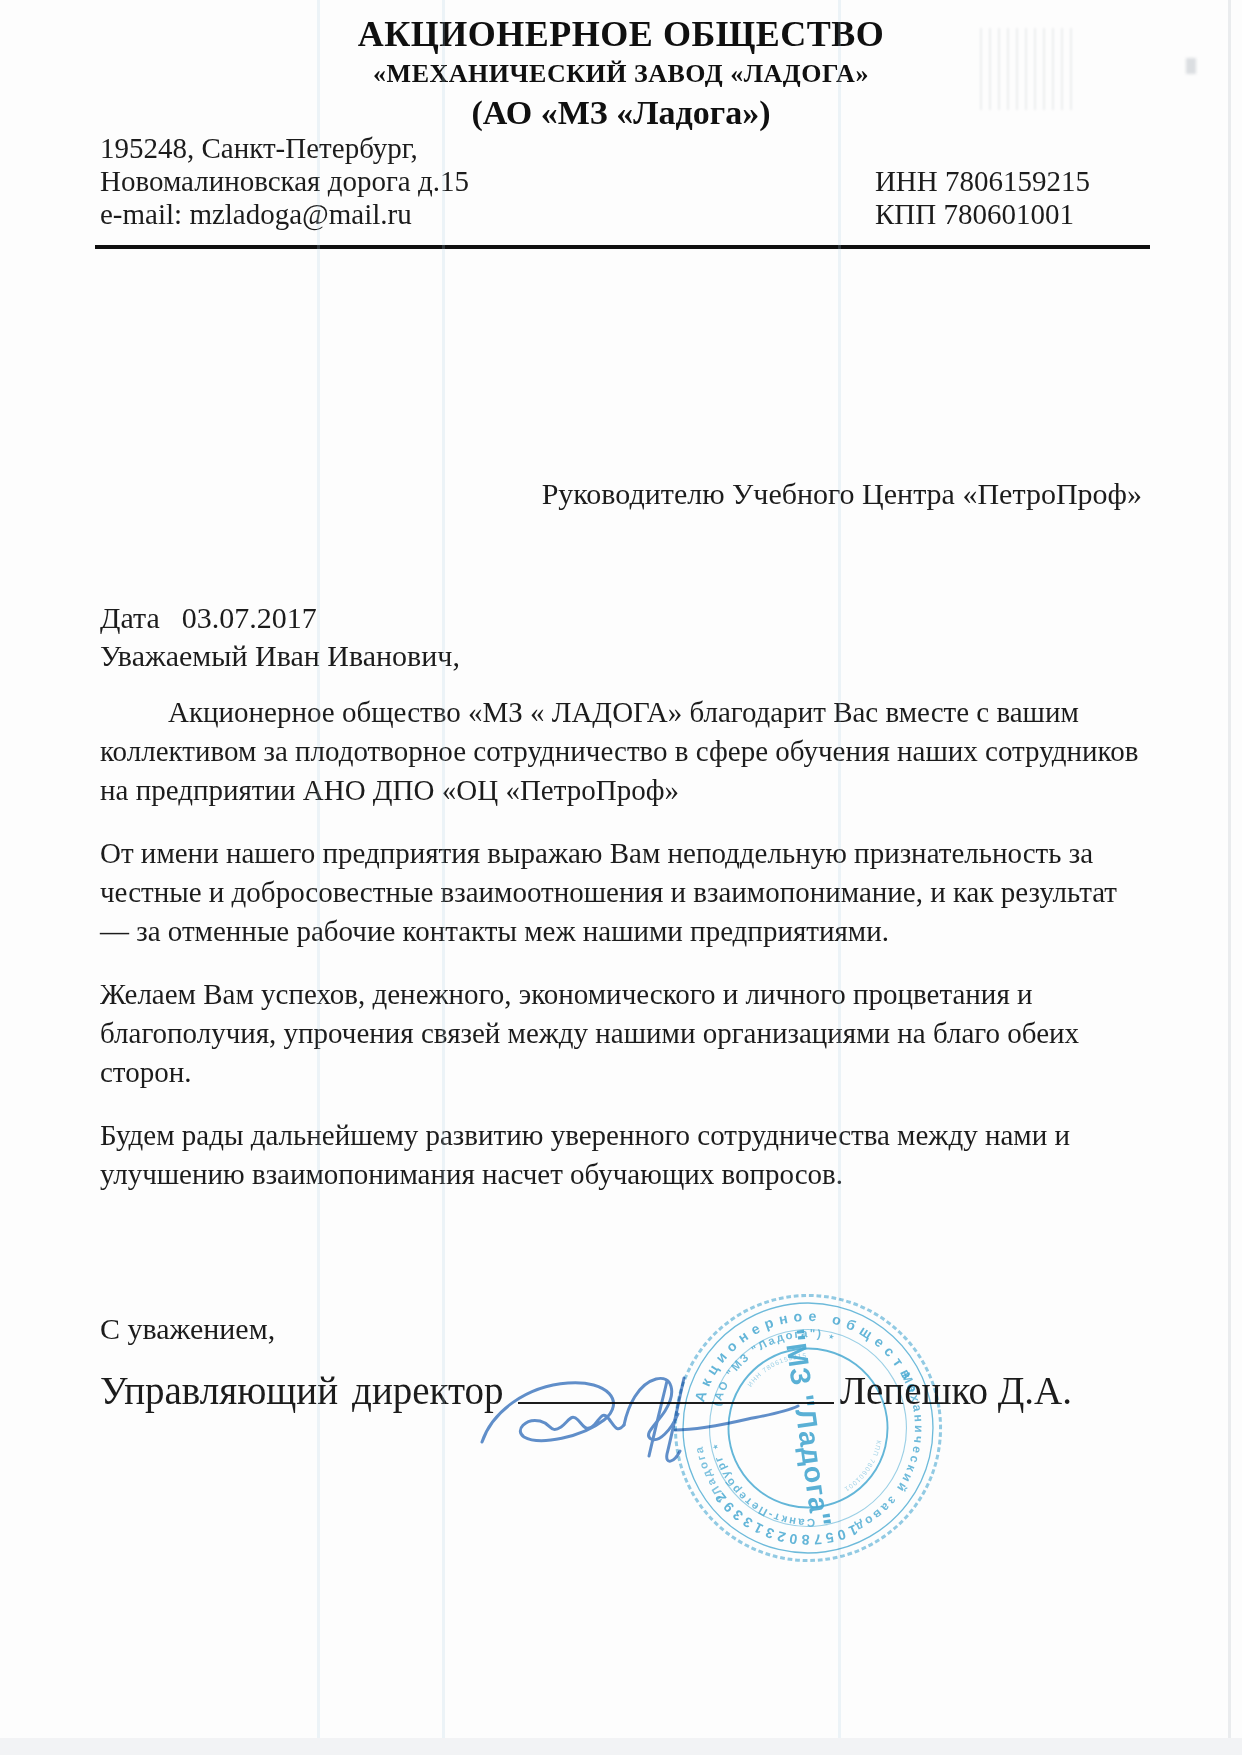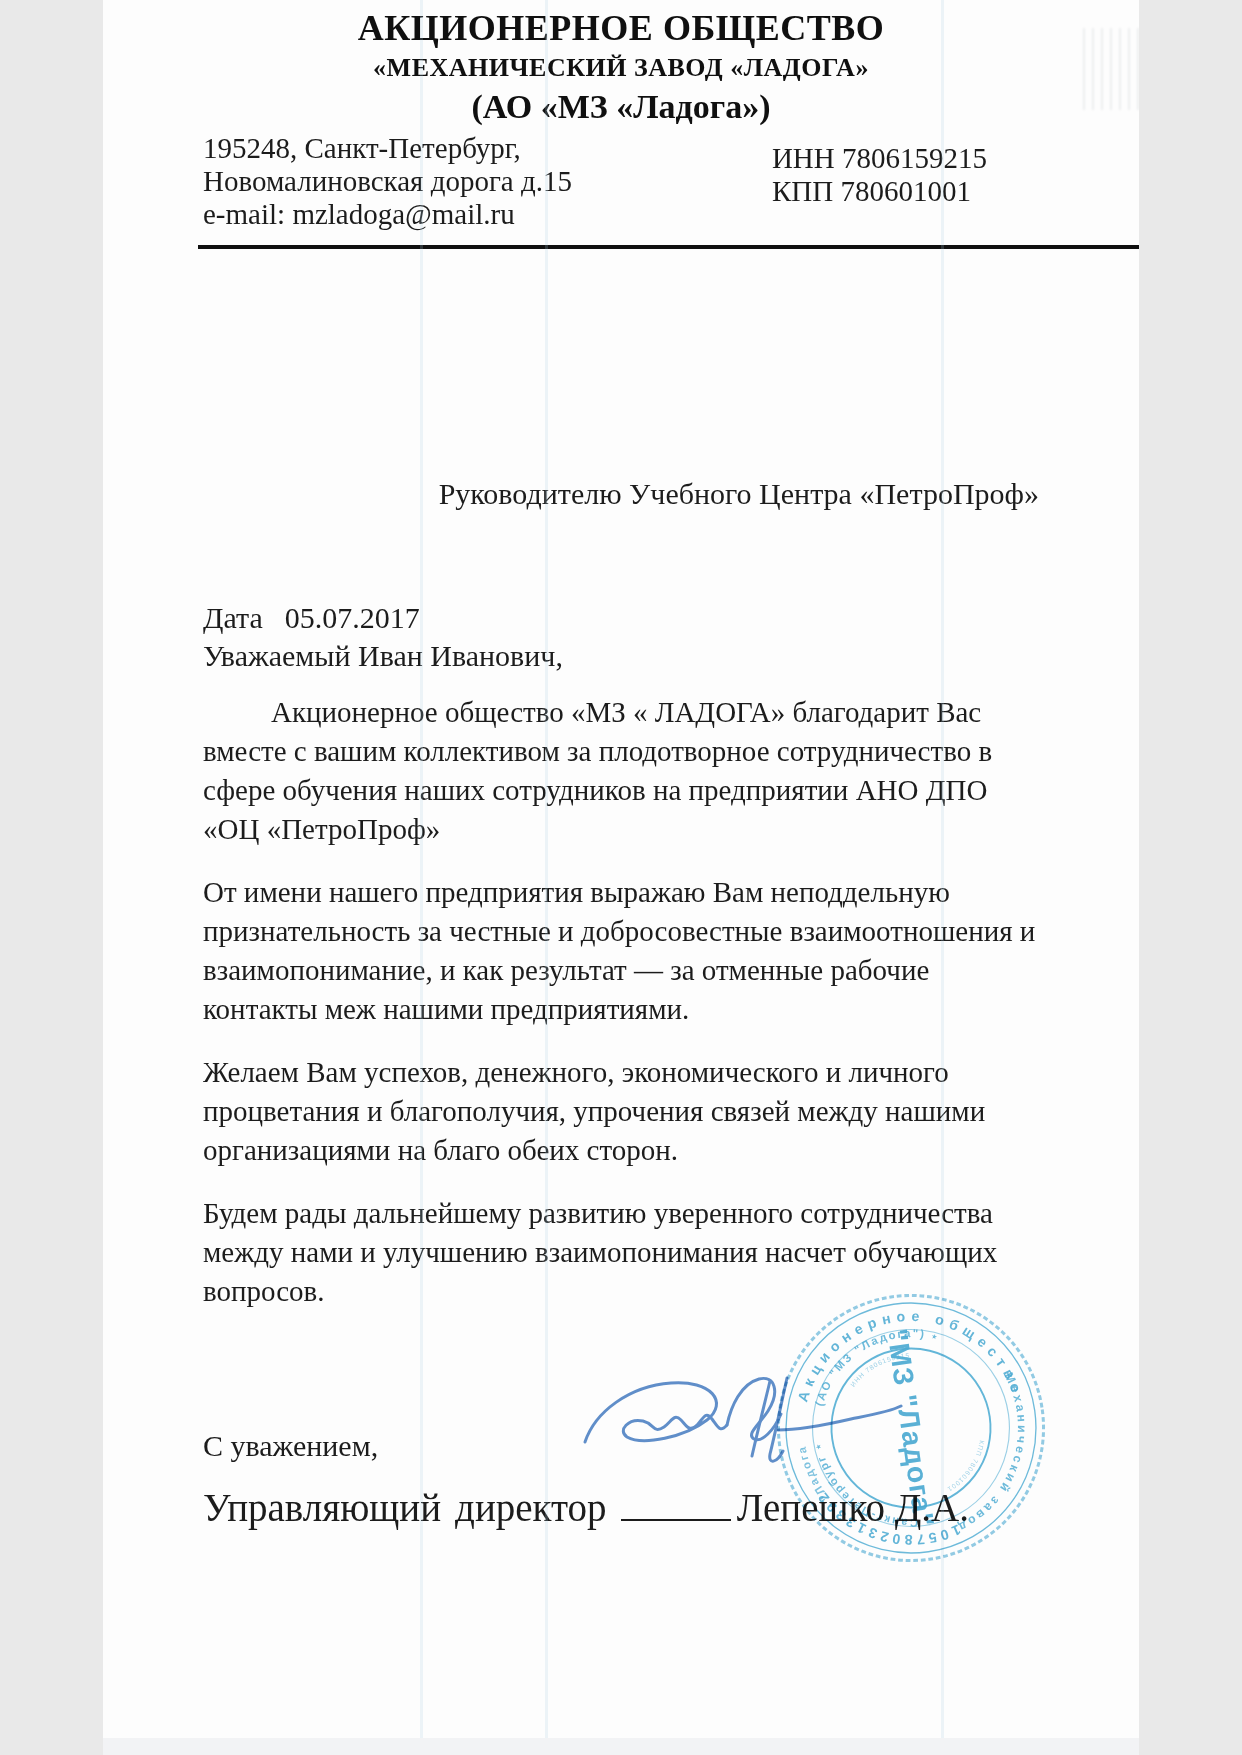--- a/index.html
+++ b/index.html
@@ -1,45 +1,45 @@
 <!DOCTYPE html>
 <html lang="ru"><head>
 <meta charset="utf-8">
 <title>Scanned letter</title>
 <style>
   html,body{margin:0;padding:0;background:#e9e9e9;}
   .page{
     position:relative;
-    width:1036px;height:1755px;
+    width:1242px;height:1755px;
     margin:0 auto;
     background:#fdfdfd;
     overflow:hidden;
     box-sizing:border-box;
-    padding:8px 100px 0 100px;
+    padding:14px 100px 0 100px;
     font-family:"Liberation Serif","DejaVu Serif",serif;
     color:#1c1c1c;
   }
   
   .vline{position:absolute;top:0;bottom:0;width:3px;background:rgba(170,205,225,.20);pointer-events:none;}
   .vline.v1{left:317px;} .vline.v2{left:442px;} .vline.v3{left:838px;} .vline.v4{left:1228px;background:rgba(150,160,170,.18);}
   .bottom-band{position:absolute;left:0;right:0;bottom:0;height:17px;background:#f2f3f5;}
   .smudge{
     position:absolute;left:980px;top:28px;width:95px;height:82px;
     background:repeating-linear-gradient(90deg, rgba(120,130,142,.16) 0 2px, transparent 2px 9px);
     filter:blur(1px);opacity:.75;pointer-events:none;
   }
   .speck{position:absolute;left:1186px;top:58px;width:10px;height:16px;background:rgba(120,130,142,.25);filter:blur(1.5px);}
 
   
   .lh{text-align:center;color:#101010;}
   .lh-1{font-size:36px;font-weight:700;line-height:40px;letter-spacing:.5px;}
   .lh-2{font-size:26px;font-weight:700;line-height:40px;margin-top:0;letter-spacing:.5px;}
   .lh-3{font-size:34px;font-weight:700;line-height:38px;margin-top:0;}
 
-  .info-row{display:flex;justify-content:space-between;margin-top:6px;}
+  .info-row{display:flex;justify-content:space-between;align-items:flex-end;}
   .addr div{font-size:29px;line-height:33px;}
   .codes{padding-top:10px;margin-right:52px;}
   .codes div{font-size:29px;line-height:33px;}
 
   .rule{height:4px;background:#101010;margin:14px 0 0 -5px;width:1055px;}
 
   .recipient{margin-top:226px;text-align:right;font-size:30px;line-height:38px;}
 
   .date-line{margin-top:86px;font-size:30px;line-height:38px;}
   .date-line .gap{display:inline-block;width:22px;}
@@ -90,21 +90,21 @@
       <div>ИНН 7806159215</div>
       <div>КПП 780601001</div>
     </div>
   </div>
 
   <div class="rule"></div>
 
   <div class="recipient">Руководителю Учебного Центра «ПетроПроф»</div>
 
   <div class="date-line">
-    <span>Дата</span><span class="gap"></span><span>05.07.2017</span>
+    <span>Дата</span><span class="gap"></span><span>03.07.2017</span>
   </div>
 
   <div class="salutation">Уважаемый Иван Иванович,</div>
 
   <div class="body-text">
     <p class="first">Акционерное общество «МЗ « ЛАДОГА»  благодарит Вас вместе с вашим коллективом за плодотворное сотрудничество в сфере обучения наших сотрудников на предприятии АНО ДПО «ОЦ «ПетроПроф»</p>
     <p>От имени нашего предприятия выражаю Вам неподдельную признательность за честные и добросовестные взаимоотношения и взаимопонимание, и как результат — за отменные рабочие контакты меж нашими предприятиями.</p>
     <p>Желаем Вам успехов, денежного, экономического и личного процветания и благополучия, упрочения связей между нашими организациями на благо обеих сторон.</p>
     <p>Будем рады дальнейшему развитию уверенного сотрудничества между нами и улучшению взаимопонимания насчет обучающих  вопросов.</p>
   </div>

